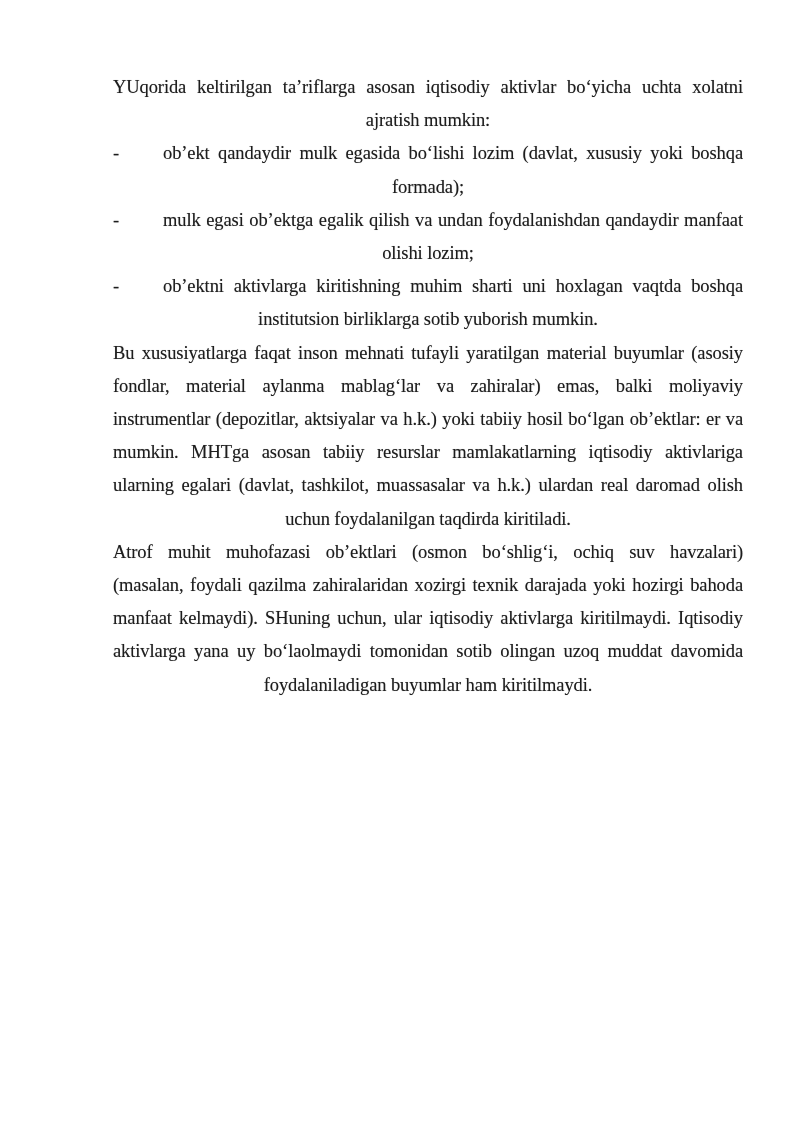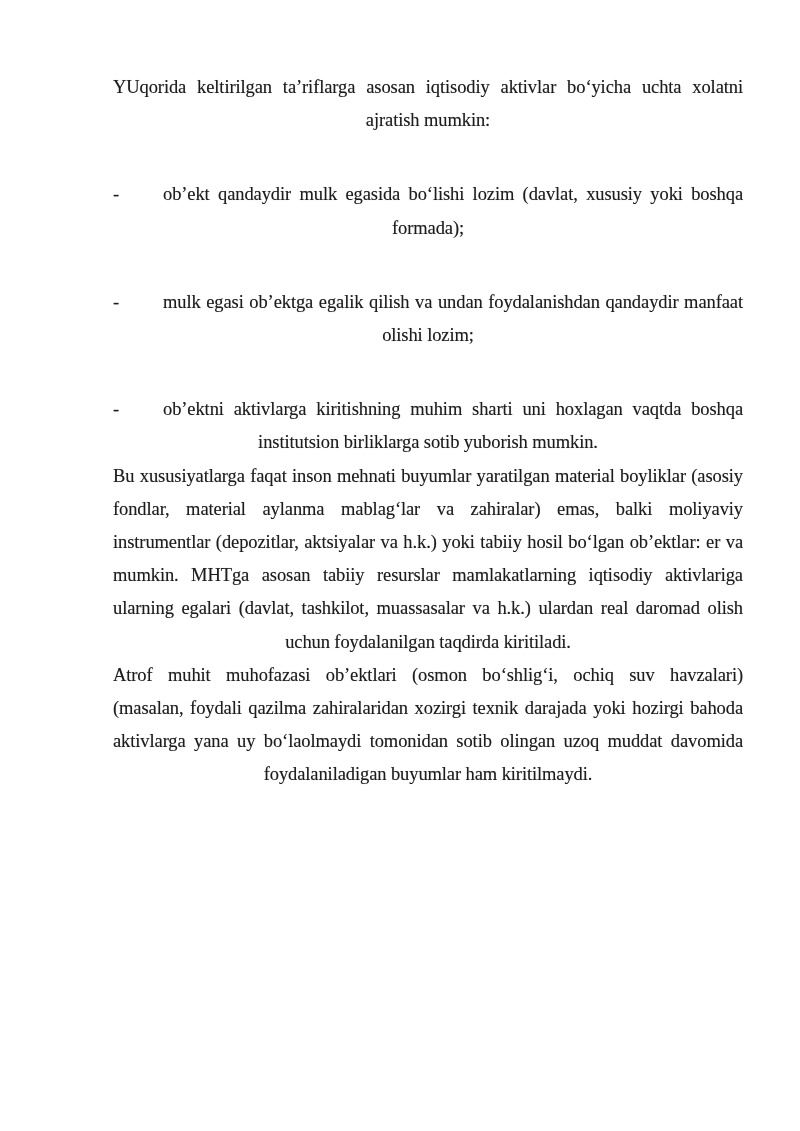--- a/index.html
+++ b/index.html
@@ -33,21 +33,20 @@
   .line.bullet { position: relative; }
   .line.bullet .marker {
     position: absolute;
     left: 0;
     top: 0;
   }
   .line.bullet .bullet-text {
     margin-left: 50px;
     text-align: justify;
     text-align-last: justify;
-    margin-top: 41px;
   }
 </style>
 </head>
 <body>
 
 <div class="page">
   <div class="textblock" id="textblock">
       <div class="line justify">YUqorida keltirilgan ta’riflarga asosan iqtisodiy aktivlar boʻyicha uchta xolatni</div>
       <div class="line left">ajratish mumkin:</div>
       <div class="line bullet">
@@ -58,24 +57,25 @@
       <div class="line bullet">
         <span class="marker">-</span>
         <div class="bullet-text">mulk egasi ob’ektga egalik qilish va undan foydalanishdan qandaydir manfaat</div>
       </div>
       <div class="line left">olishi lozim;</div>
       <div class="line bullet">
         <span class="marker">-</span>
         <div class="bullet-text">ob’ektni aktivlarga kiritishning muhim sharti uni hoxlagan vaqtda boshqa</div>
       </div>
       <div class="line left">institutsion birliklarga sotib yuborish mumkin.</div>
-      <div class="line justify">Bu xususiyatlarga faqat inson mehnati buyumlar yaratilgan material boyliklar (asosiy</div>
+      <div class="line justify">Bu xususiyatlarga faqat inson mehnati tufayli yaratilgan material buyumlar (asosiy</div>
       <div class="line justify">fondlar, material aylanma mablagʻlar va zahiralar) emas, balki moliyaviy</div>
       <div class="line justify">instrumentlar (depozitlar, aktsiyalar va h.k.) yoki tabiiy hosil boʻlgan ob’ektlar: er va</div>
       <div class="line justify">mumkin. MHTga asosan tabiiy resurslar mamlakatlarning iqtisodiy aktivlariga</div>
       <div class="line justify">ularning egalari (davlat, tashkilot, muassasalar va h.k.) ulardan real daromad olish</div>
       <div class="line left">uchun foydalanilgan taqdirda kiritiladi.</div>
       <div class="line justify">Atrof muhit muhofazasi ob’ektlari (osmon boʻshligʻi, ochiq suv havzalari)</div>
       <div class="line justify">(masalan, foydali qazilma zahiralaridan xozirgi texnik darajada yoki hozirgi bahoda</div>
+      <div class="line justify">manfaat kelmaydi). SHuning uchun, ular iqtisodiy aktivlarga kiritilmaydi. Iqtisodiy</div>
       <div class="line justify">aktivlarga yana uy boʻlaolmaydi tomonidan sotib olingan uzoq muddat davomida</div>
       <div class="line left">foydalaniladigan buyumlar ham kiritilmaydi.</div>
     </div>
 </div>
 
 </body></html>

